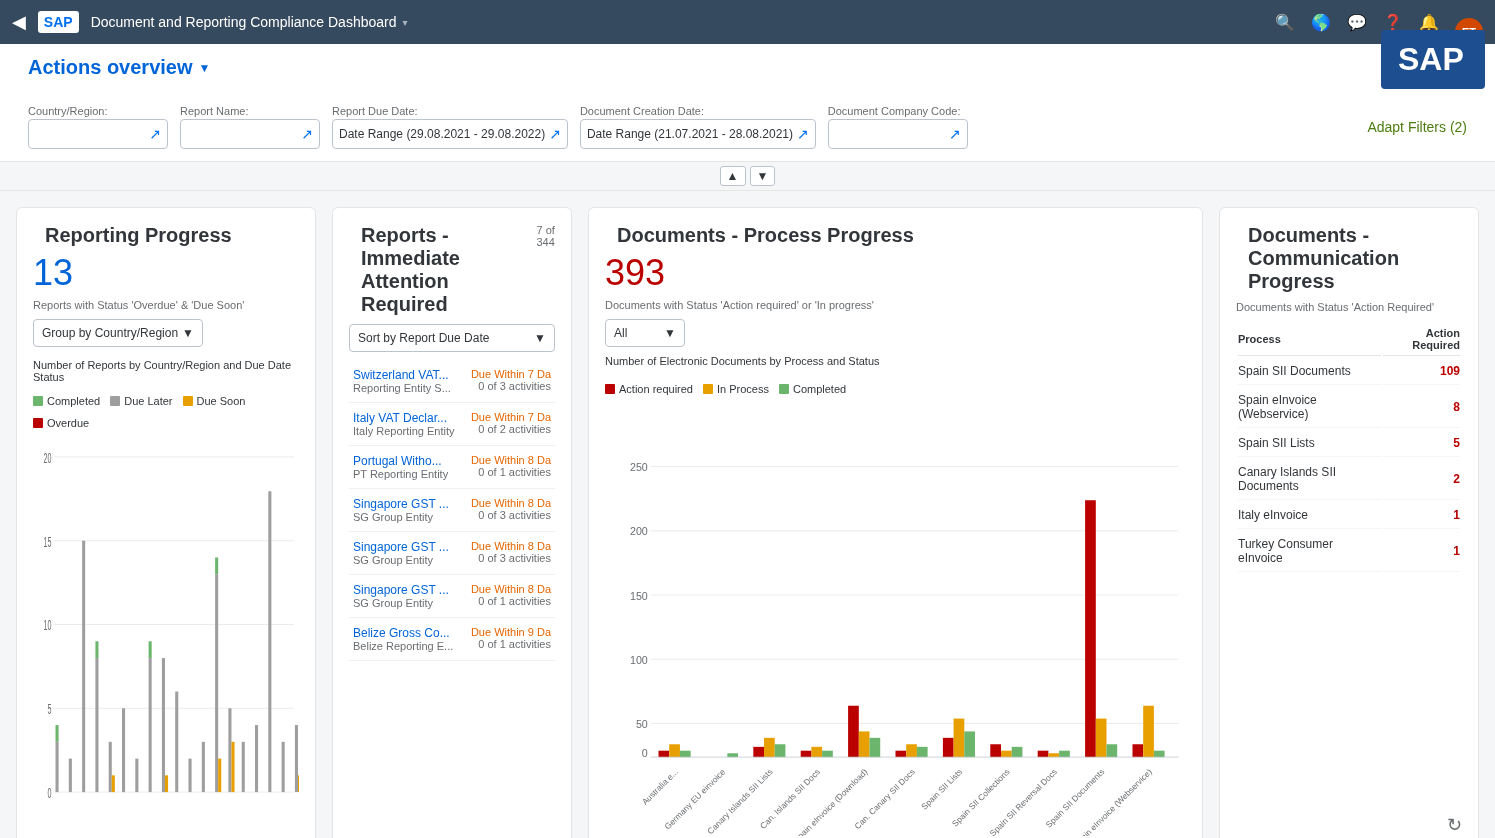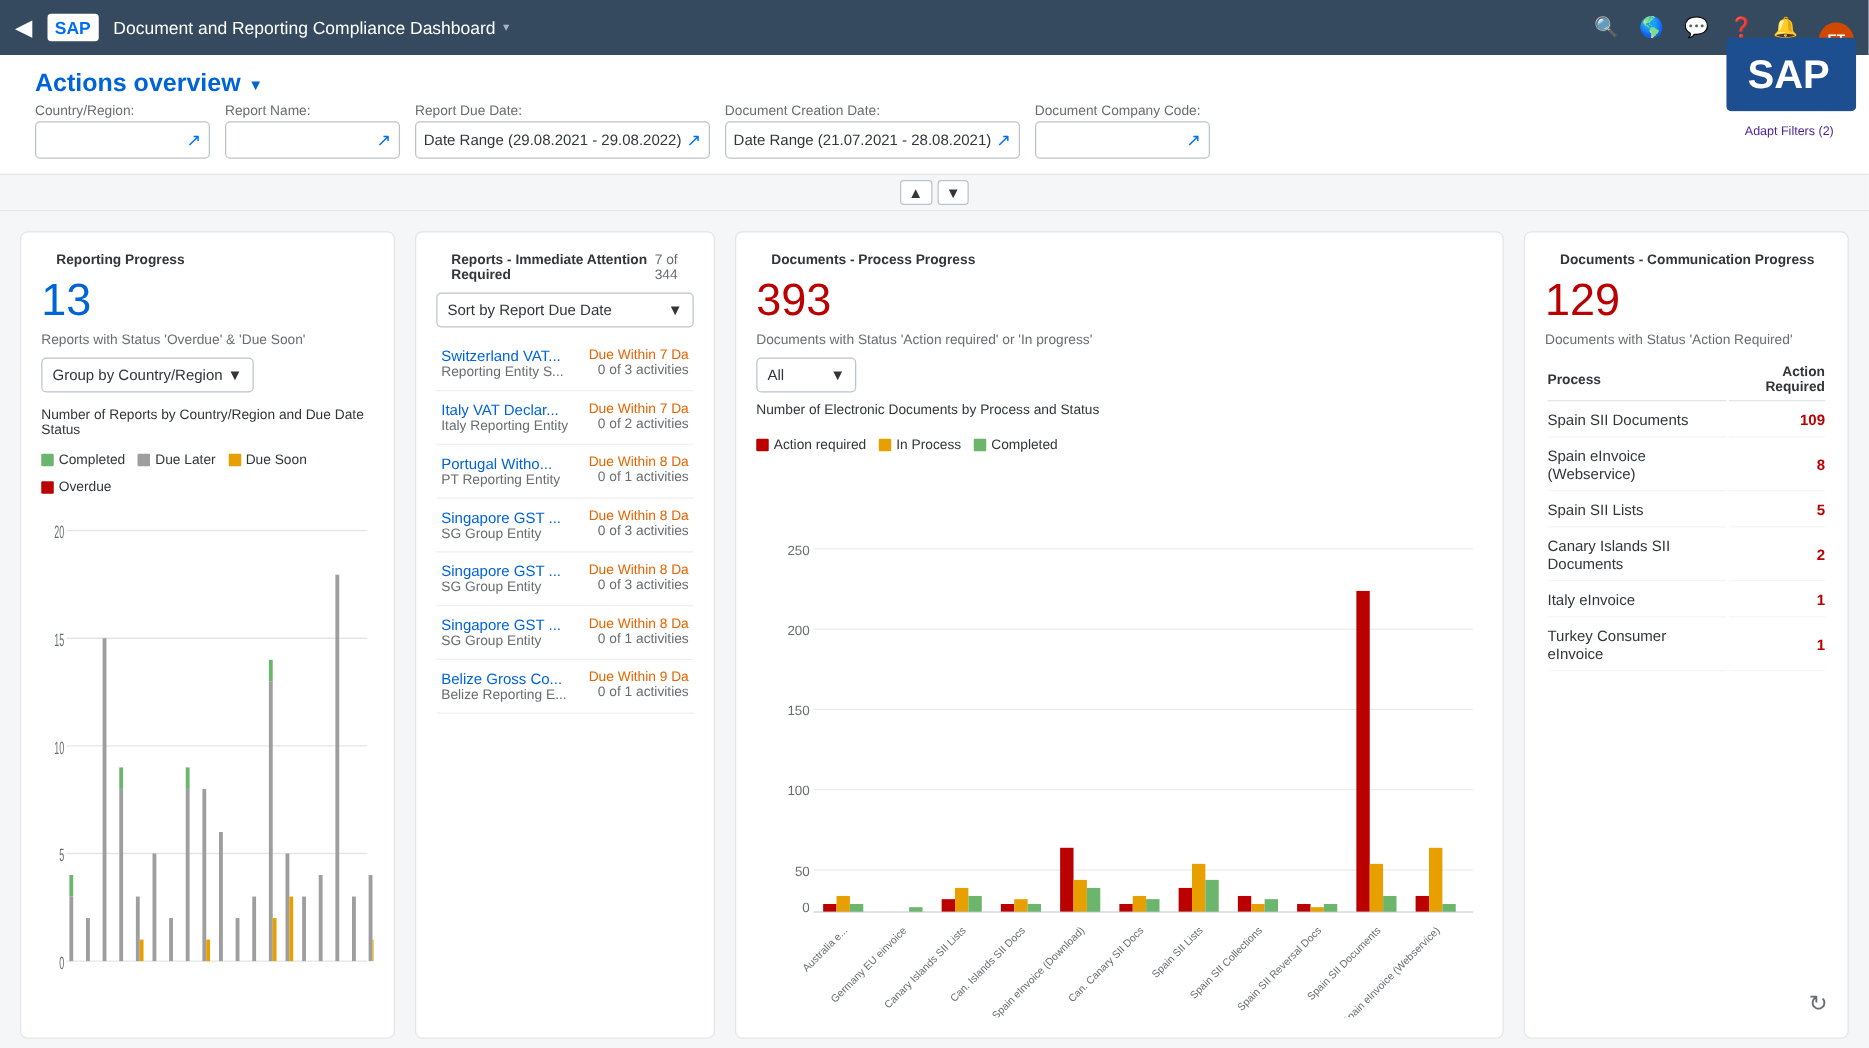--- a/index.html
+++ b/index.html
@@ -24,41 +24,41 @@
     .nav-icon { color: white; font-size: 16px; cursor: pointer; }
     .nav-avatar {
       background: #d14900; color: white; border-radius: 50%;
       width: 28px; height: 28px; display: flex; align-items: center; justify-content: center;
       font-size: 11px; font-weight: bold; margin-top: 19px;
     }
 
     
     .page-header {
       background: white; padding: 12px 28px; border-bottom: 1px solid #e5e5e5;
-      display: flex; flex-direction: column; gap: 4px;
+      display: flex; flex-direction: column; gap: 26px;
     }
     .actions-overview {
       display: flex; align-items: center; gap: 6px; font-size: 20px; font-weight: bold; color: #0064d9;
     }
     .actions-overview-arrow { font-size: 12px; }
 
     
     .filters-row {
       display: flex; align-items: center; gap: 12px; flex-wrap: wrap;
     }
     .filter-group { display: flex; flex-direction: column; gap: 2px; }
     .filter-label { font-size: 11px; color: #6a6d70; }
     .filter-input {
       display: flex; align-items: center; border: 1px solid #bcc3ca; border-radius: 4px;
       height: 30px; padding: 0 6px; background: white; min-width: 140px; gap: 4px;
     }
     .filter-input-wide { min-width: 220px; }
     .filter-input-text { font-size: 12px; color: #32363a; flex: 1; }
     .filter-input-icon { color: #0070f2; font-size: 14px; cursor: pointer; }
-    .adapt-filters { color: #4c1d95; font-size: 10px; cursor: pointer; margin-left: auto; }
+    .adapt-filters { color: #4d7c0f; font-size: 14px; cursor: pointer; margin-left: auto; }
 
     
     .toggle-row {
       display: flex; justify-content: center; align-items: center;
       padding: 4px 0; background: #f5f6f7; gap: 4px;
     }
     .toggle-btn {
       border: 1px solid #bcc3ca; background: white; border-radius: 3px;
       padding: 2px 6px; cursor: pointer; font-size: 12px; color: #32363a;
     }
@@ -68,21 +68,21 @@
       display: grid;
       grid-template-columns: 300px 240px 1fr 260px;
       gap: 16px; padding: 16px 16px; height: calc(100vh - 160px); overflow: hidden;
     }
 
     
     .card {
       background: white; border: 1px solid #e5e5e5; border-radius: 6px;
       padding: 16px; display: flex; flex-direction: column; gap: 8px; overflow: hidden;
     }
-    .card-title { font-size: 11px; font-weight: bold; color: #32363a; padding-left: 12px; }
+    .card-title { font-size: 20px; font-weight: bold; color: #32363a; padding-left: 12px; }
     .card-count { font-size: 36px; font-weight: 300; color: #bb0000; line-height: 1; }
     .card-count-blue { color: #0064d9; }
     .card-subtitle { font-size: 11px; color: #6a6d70; }
 
     
     .group-by-select {
       display: flex; align-items: center; border: 1px solid #bcc3ca; border-radius: 4px;
       height: 28px; padding: 0 8px; background: white; width: fit-content; gap: 4px;
       font-size: 12px; cursor: pointer;
     }
@@ -539,21 +539,20 @@
         <text transform="translate(265,210) rotate(-45)" font-size="5.5" fill="#6a6d70" text-anchor="end">Spain SII Collections</text>
         <text transform="translate(296,210) rotate(-45)" font-size="5.5" fill="#6a6d70" text-anchor="end">Spain SII Reversal Docs</text>
         <text transform="translate(327,210) rotate(-45)" font-size="5.5" fill="#6a6d70" text-anchor="end">Spain SII Documents</text>
         <text transform="translate(358,210) rotate(-45)" font-size="5.5" fill="#6a6d70" text-anchor="end">Spain eInvoice (Webservice)</text>
       </svg>
     </div>
   </div>
 
   <div class="card">
     <div class="card-title">Documents - Communication Progress</div>
-    <div class="card-count">129</div>
     <div class="card-subtitle">Documents with Status 'Action Required'</div>
     <table class="comm-table">
       <thead>
         <tr>
           <th>Process</th>
           <th>Action Required</th>
         </tr>
       </thead>
       <tbody id="comm-table-body">
       <tr>

